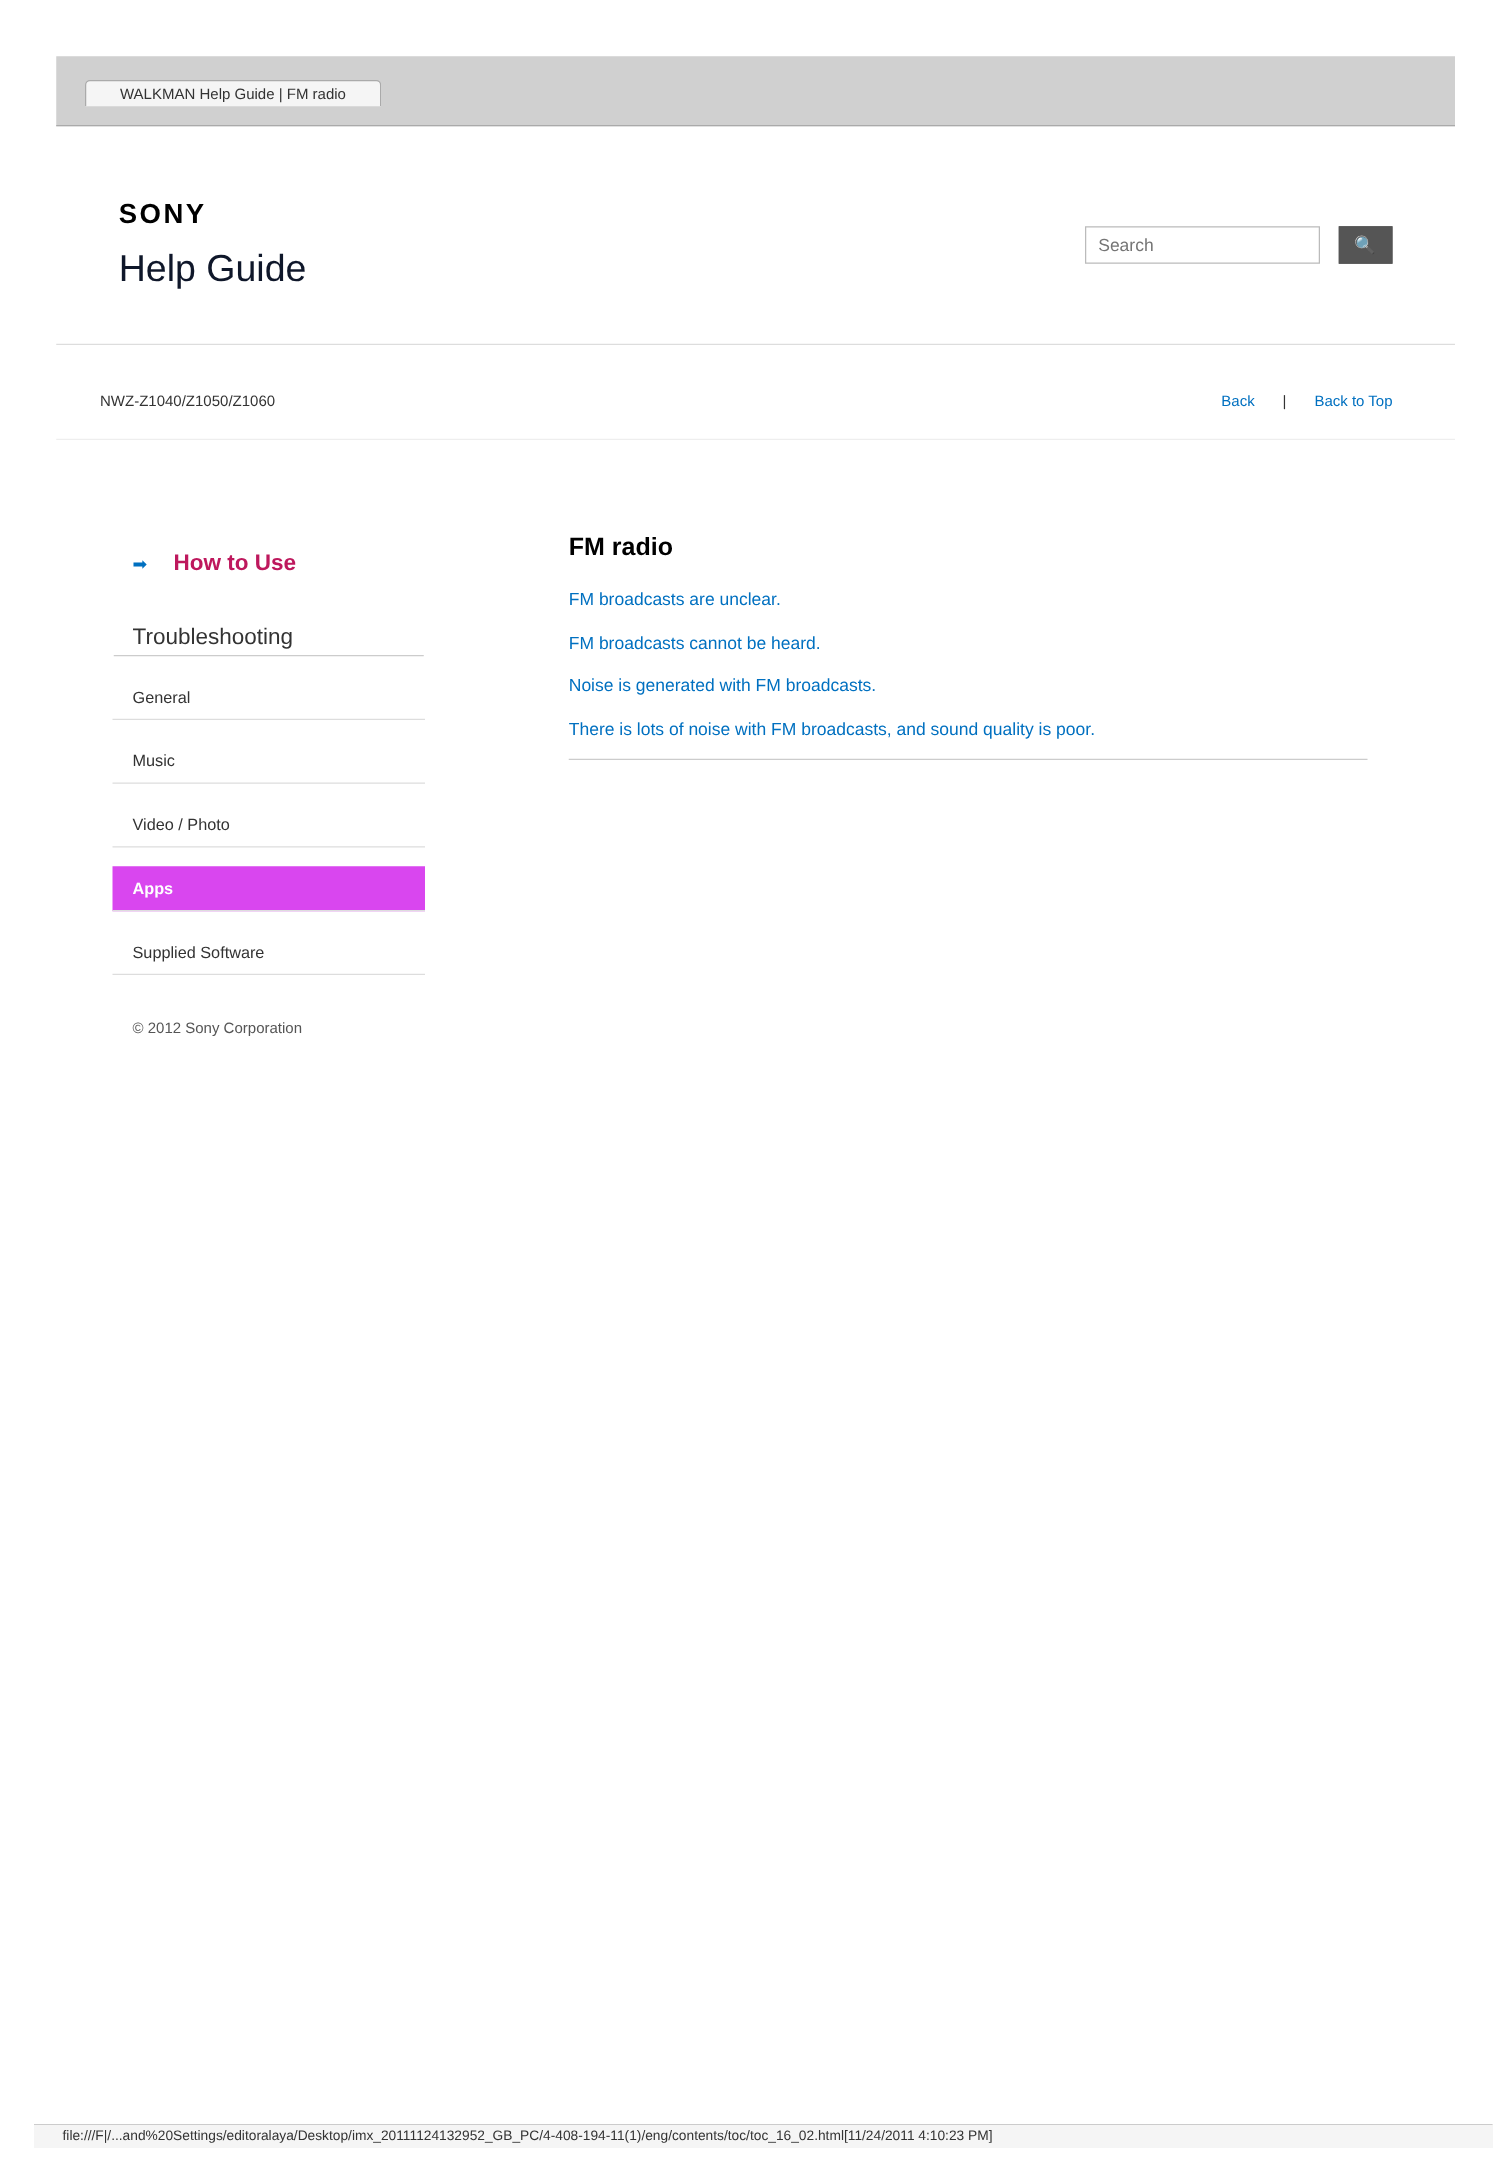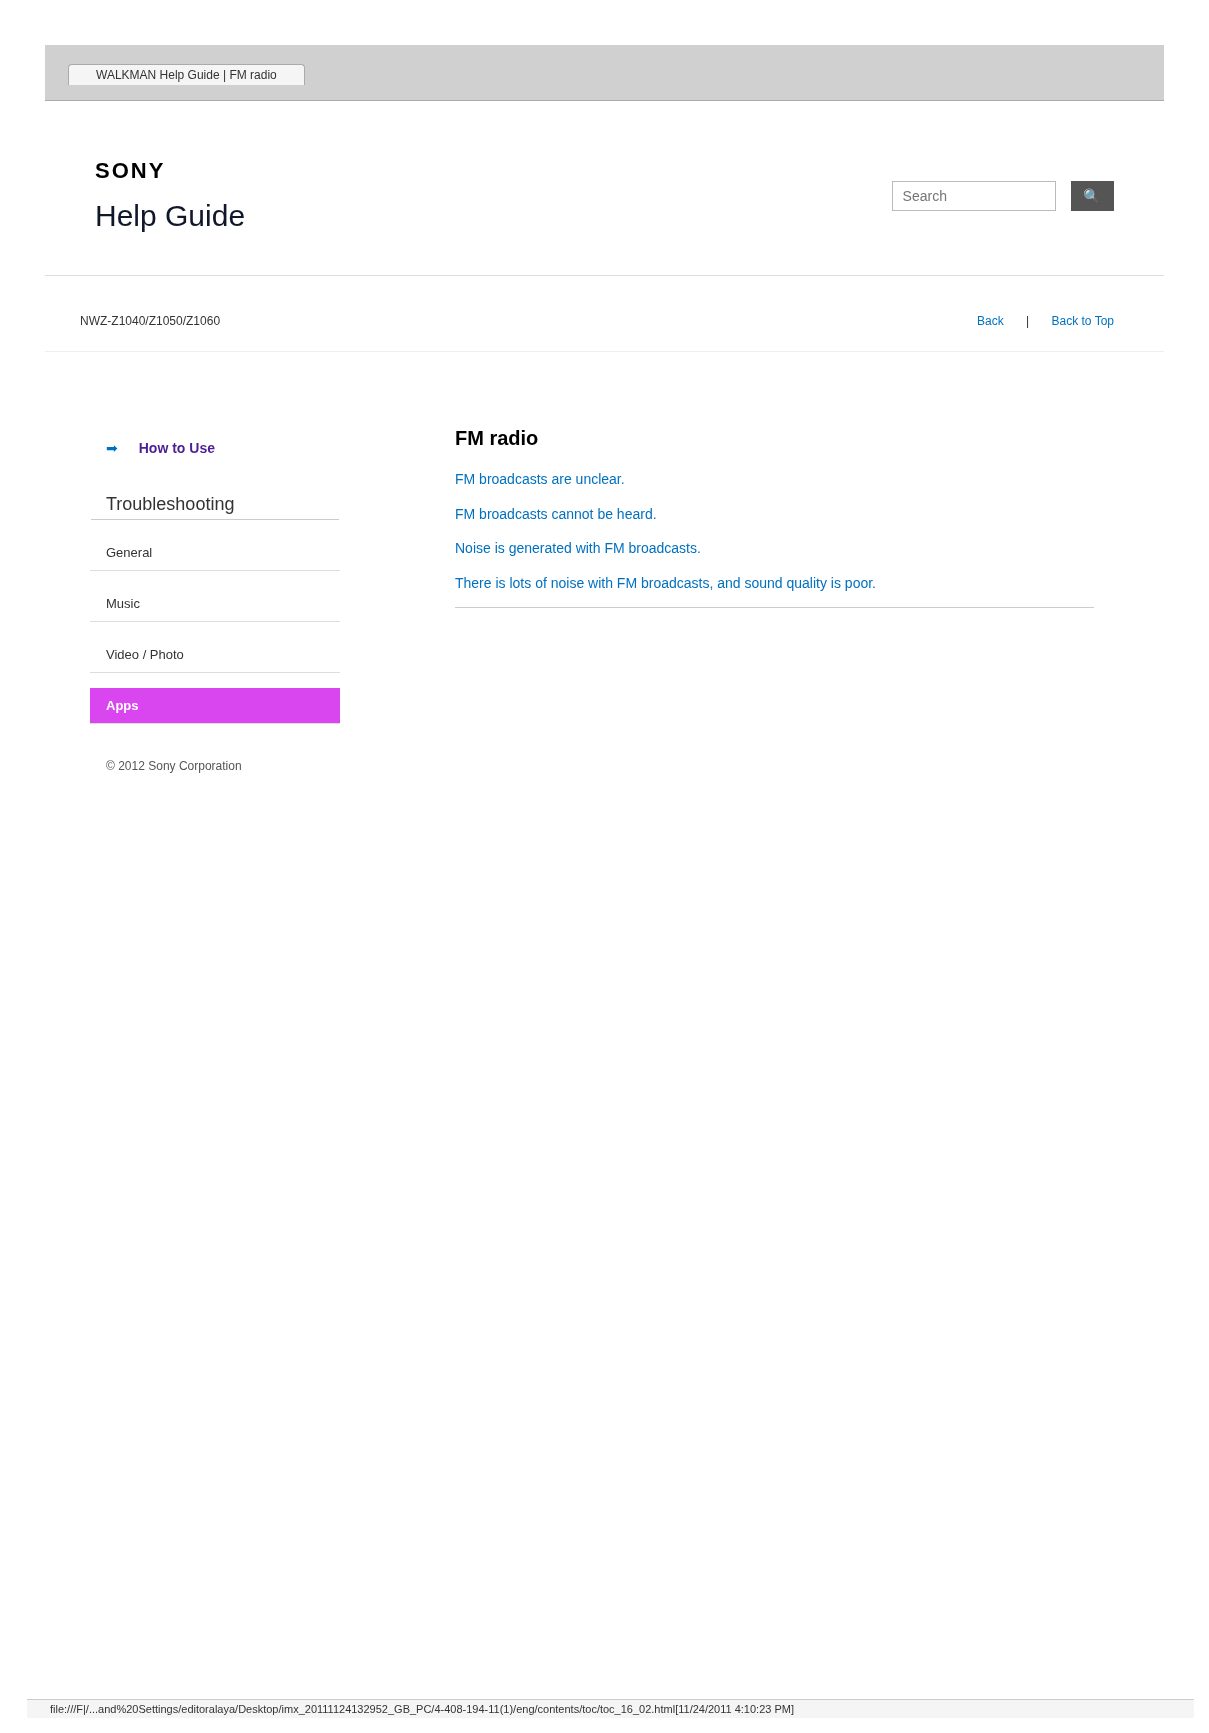--- a/index.html
+++ b/index.html
@@ -52,21 +52,21 @@
     }
     #search-area {
       display: flex;
       align-items: center;
     }
     #search-input {
       border: 1px solid #bbb;
       padding: 6px 10px;
       font-size: 14px;
       color: #999;
-      width: 164px;
+      width: 188px;
       outline: none;
     }
     #search-button {
       background: #555;
       border: 1px solid #555;
       padding: 6px 12px;
       cursor: pointer;
       color: #fff;
       font-size: 14px;
       margin-left: 0;
@@ -113,23 +113,23 @@
       padding: 8px 16px;
       cursor: pointer;
       margin-bottom: 10px;
     }
     #how-to-use-arrow {
       color: #0070c0;
       font-size: 14px;
       margin-right: 6px;
     }
     #how-to-use-label {
-      color: #4c1d95;
-      font-weight: bold;
-      font-size: 14px;
+      color: #be185d;
+      font-weight: bold;
+      font-size: 18px;
     }
 
     #troubleshooting-section {
       padding: 0 16px;
     }
     #troubleshooting-title {
       font-size: 18px;
       color: #333;
       font-weight: normal;
       margin-bottom: 4px;
@@ -247,20 +247,21 @@
     <div id="troubleshooting-section">
       <div id="troubleshooting-title">Troubleshooting</div>
       <hr class="sidebar-divider">
     </div>
 
     <div id="sidebar-items">
       <div class="sidebar-item">General</div>
       <div class="sidebar-item">Music</div>
       <div class="sidebar-item">Video / Photo</div>
       <div class="sidebar-item active">Apps</div>
+      <div class="sidebar-item">Supplied Software</div>
     </div>
 
     <div id="footer">
       <span>© 2012 Sony Corporation</span>
     </div>
   </div>
 
   <div id="content-area">
     <h1 id="content-title">FM radio</h1>
 

